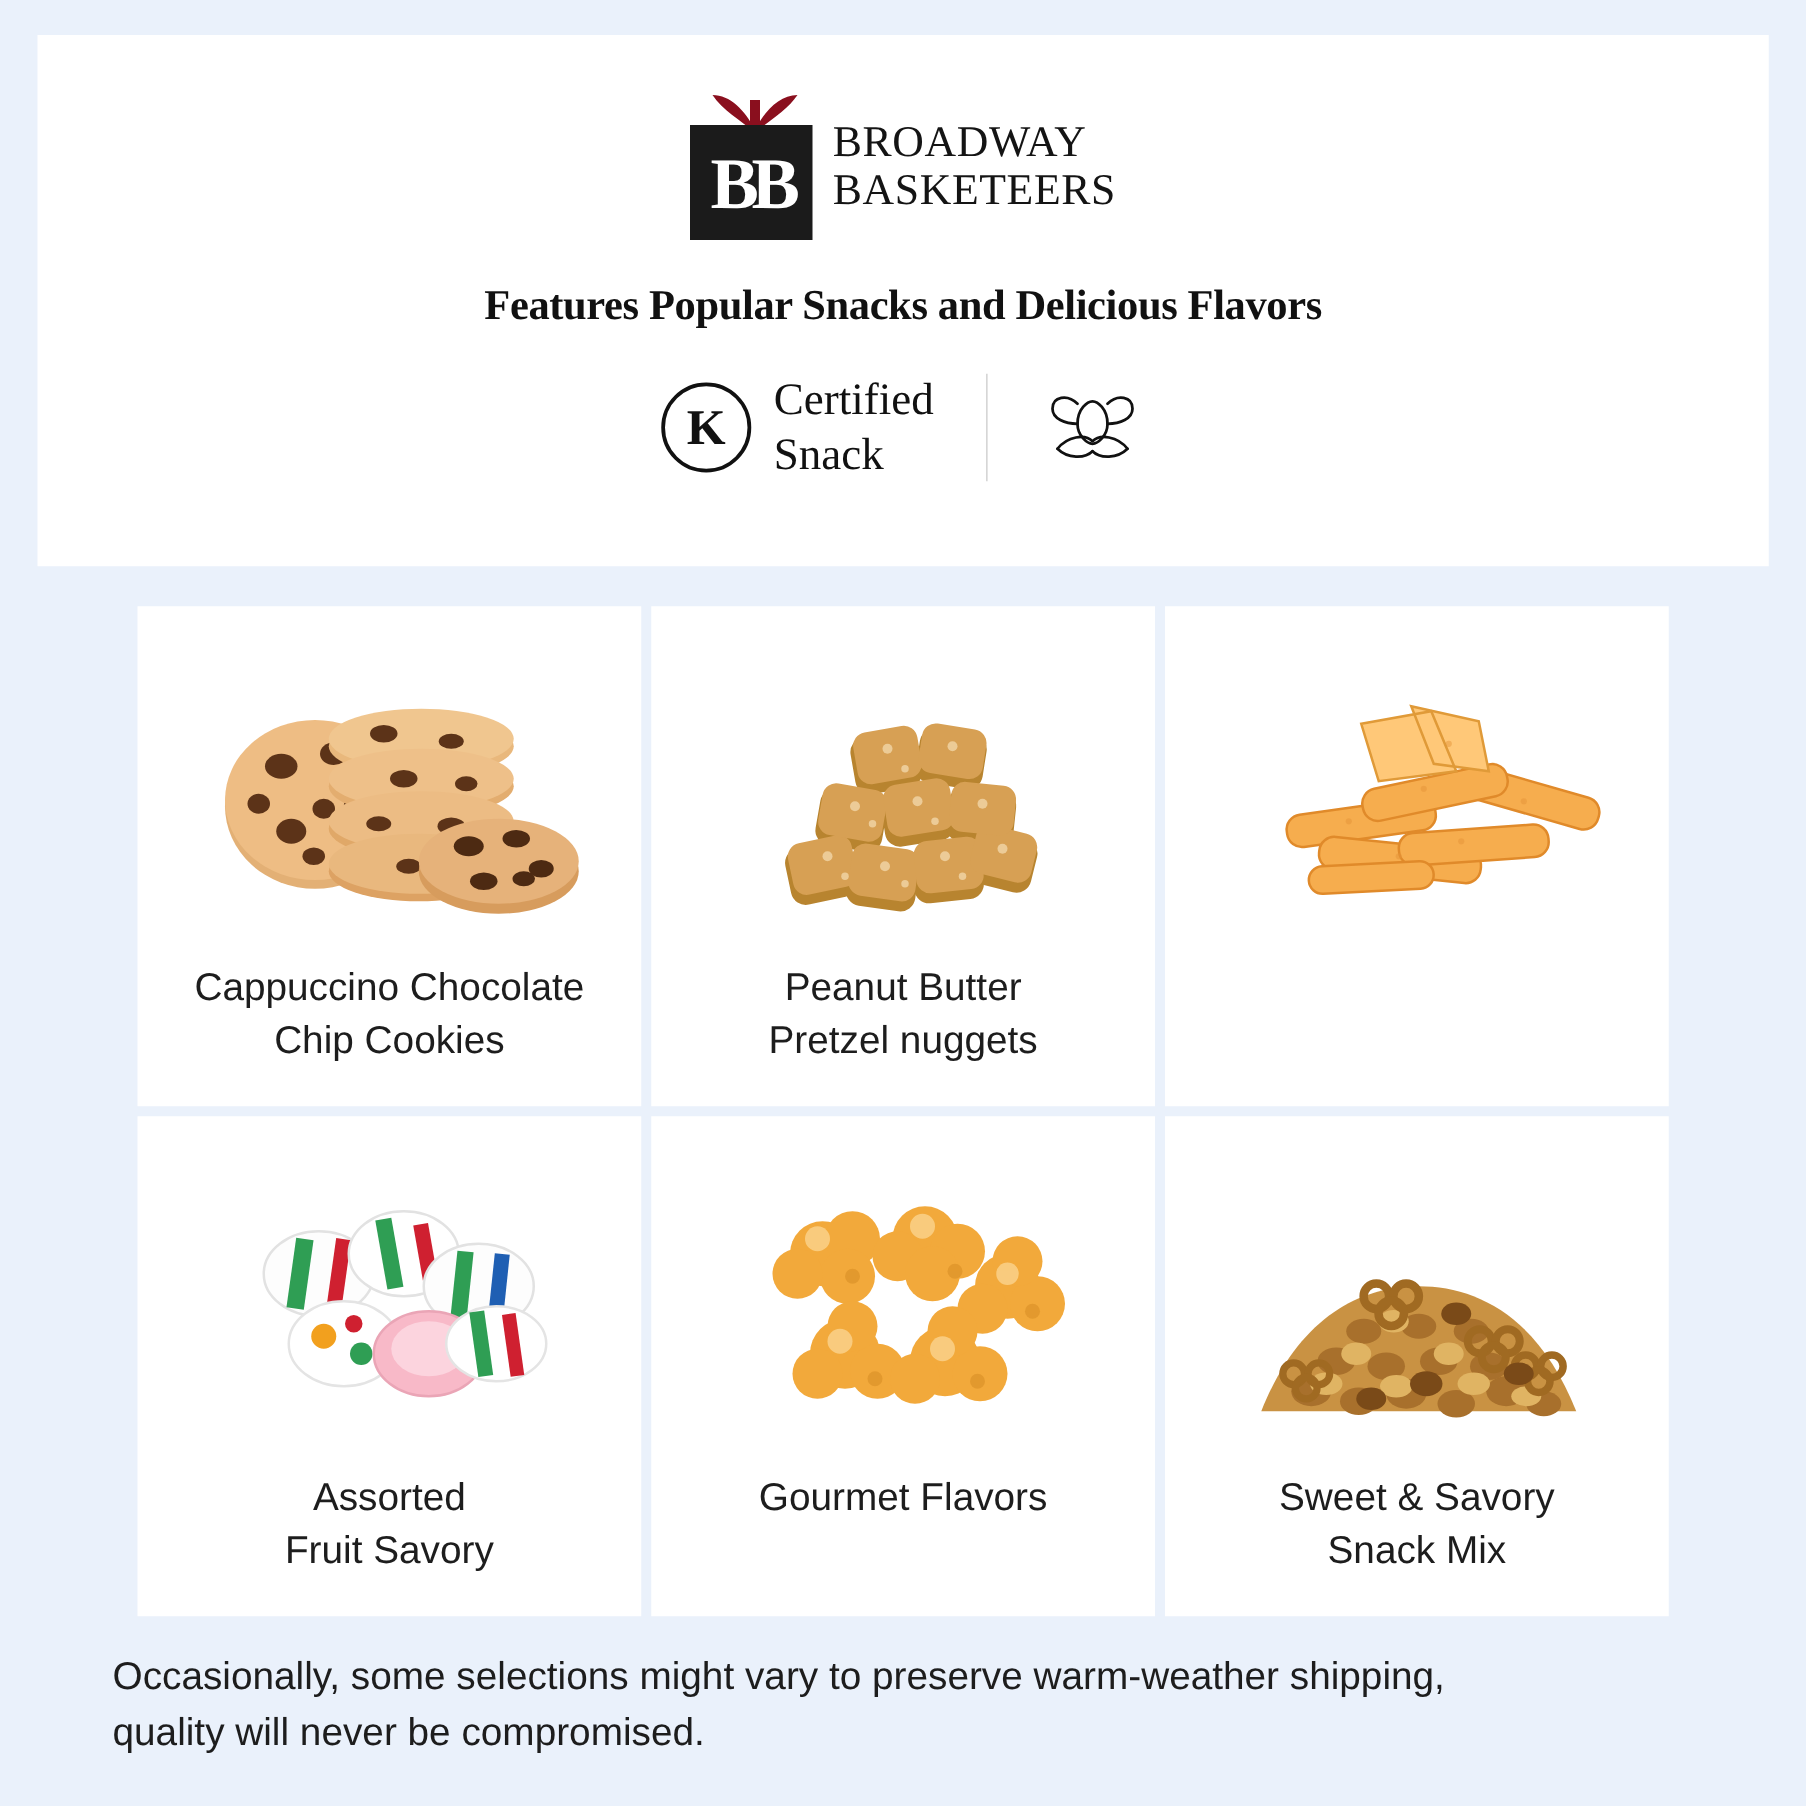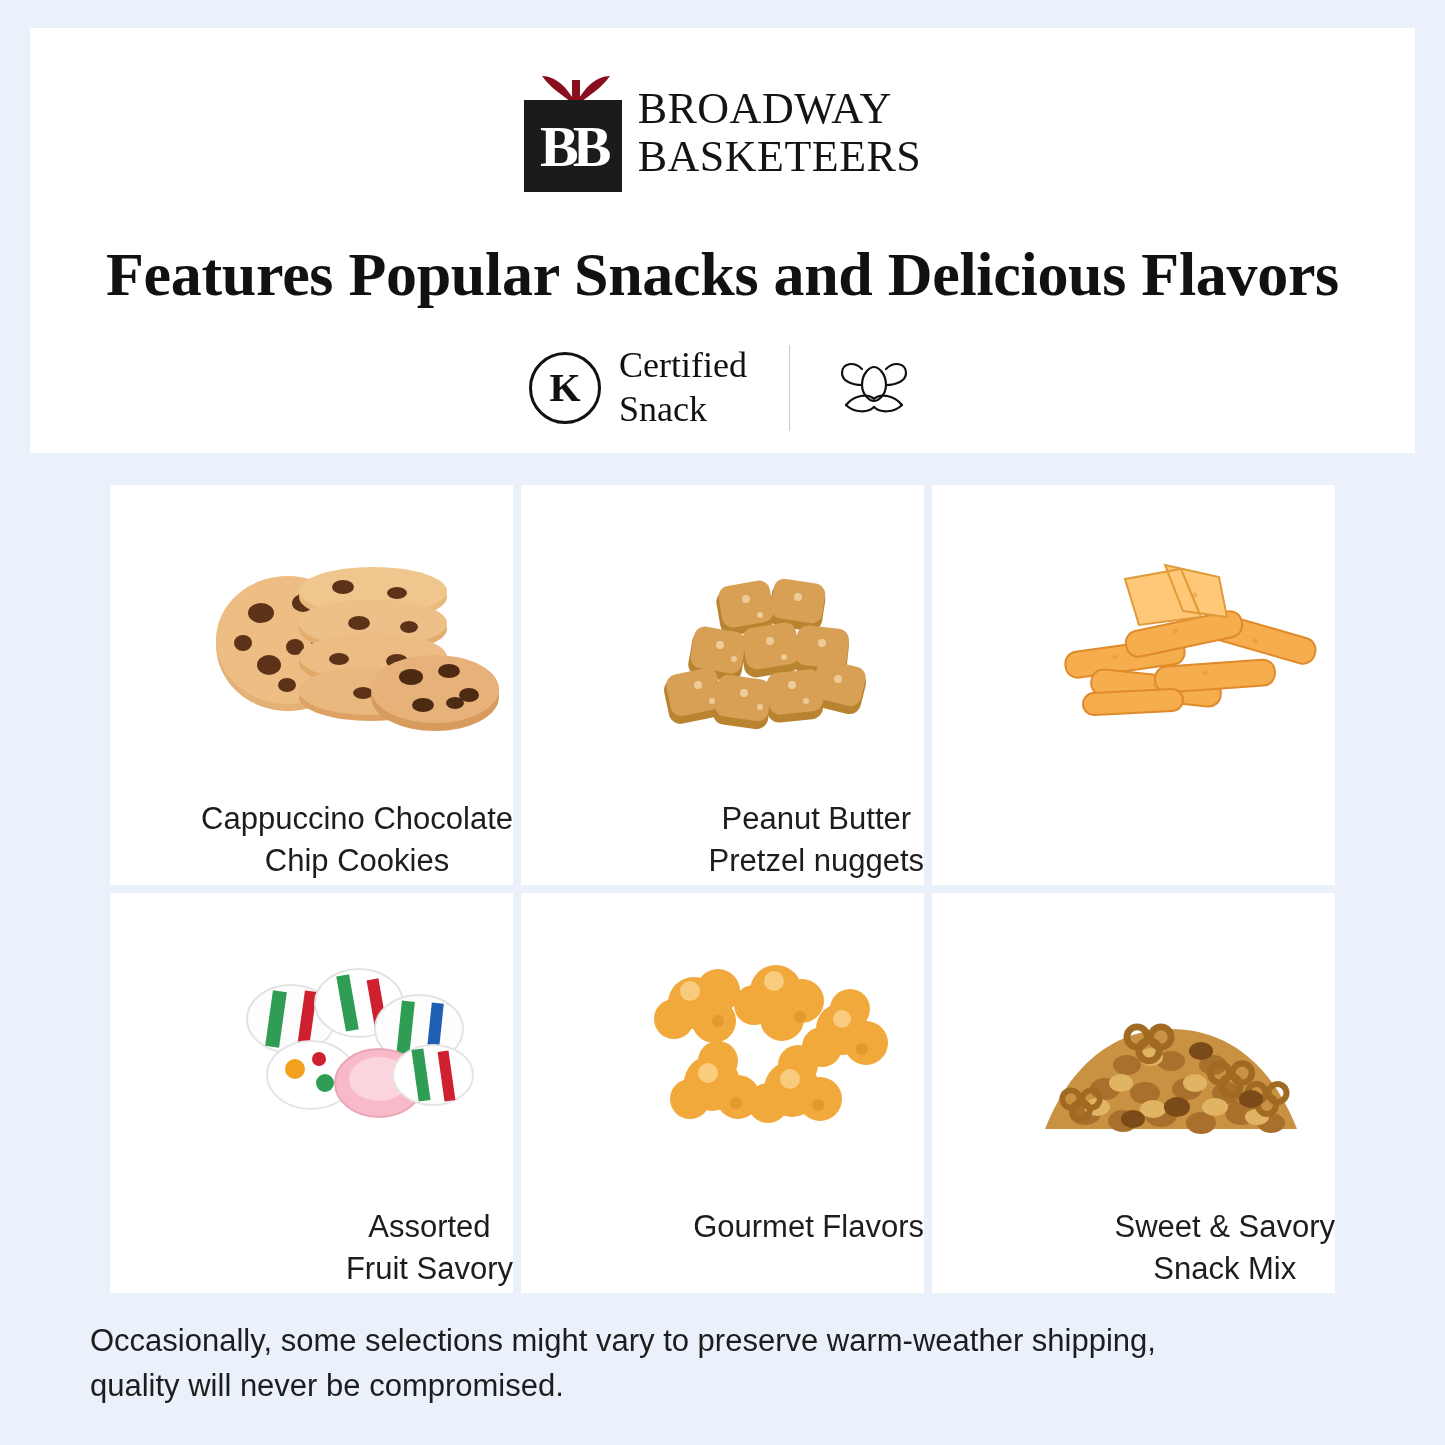--- a/index.html
+++ b/index.html
@@ -84,32 +84,32 @@
     position: absolute;
     left: 6px;
     top: 0;
     width: 92px;
     height: 34px;
   }
   .logo-text {
     font-family: "Liberation Serif", serif;
     color: #141414;
     line-height: 1.08;
-    font-size: 44px;
+    font-size: 35px;
     letter-spacing: 0.5px;
   }
   .logo-text .l1 { display: block; }
   .logo-text .l2 { display: block; }
 
   .headline {
     font-family: "Liberation Serif", serif;
     font-weight: bold;
-    font-size: 62px;
+    font-size: 34px;
     color: #111111;
-    margin-top: 41px;
+    margin-top: 28px;
     letter-spacing: -0.3px;
     text-align: center;
   }
 
   .badges {
     display: flex;
     align-items: center;
     justify-content: center;
     margin-top: 34px;
     gap: 0;
@@ -157,25 +157,24 @@
     grid-template-columns: repeat(3, 1fr);
     grid-auto-rows: 400px;
     gap: 8px;
     padding: 0 80px;
     box-sizing: border-box;
   }
   .cell {
     background: #ffffff;
     display: flex;
     flex-direction: column;
-    align-items: flex-end;
+    align-items: center;
     justify-content: flex-start;
     padding-top: 30px;
     box-sizing: border-box;
-    gap: 29px;
   }
   .cell-img {
     width: 330px;
     height: 250px;
     display: flex;
     align-items: center;
     justify-content: center;
   }
   .cell-label {
     font-family: "Liberation Sans", sans-serif;

